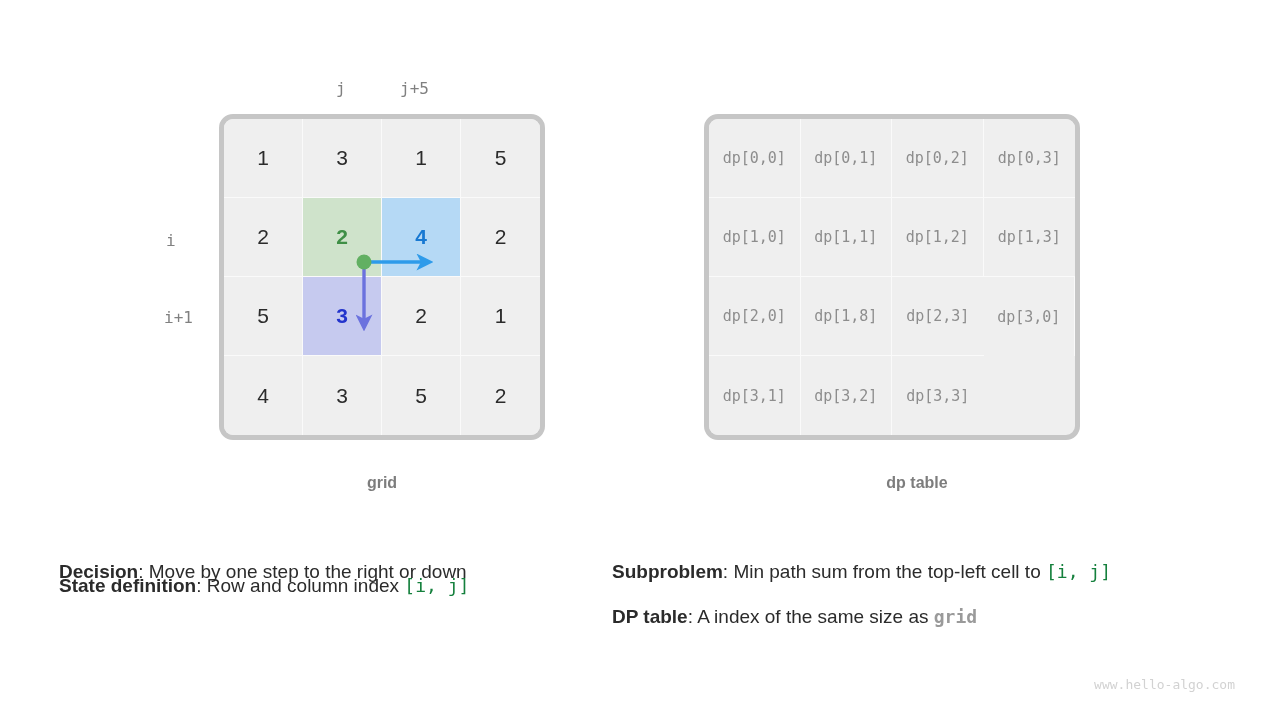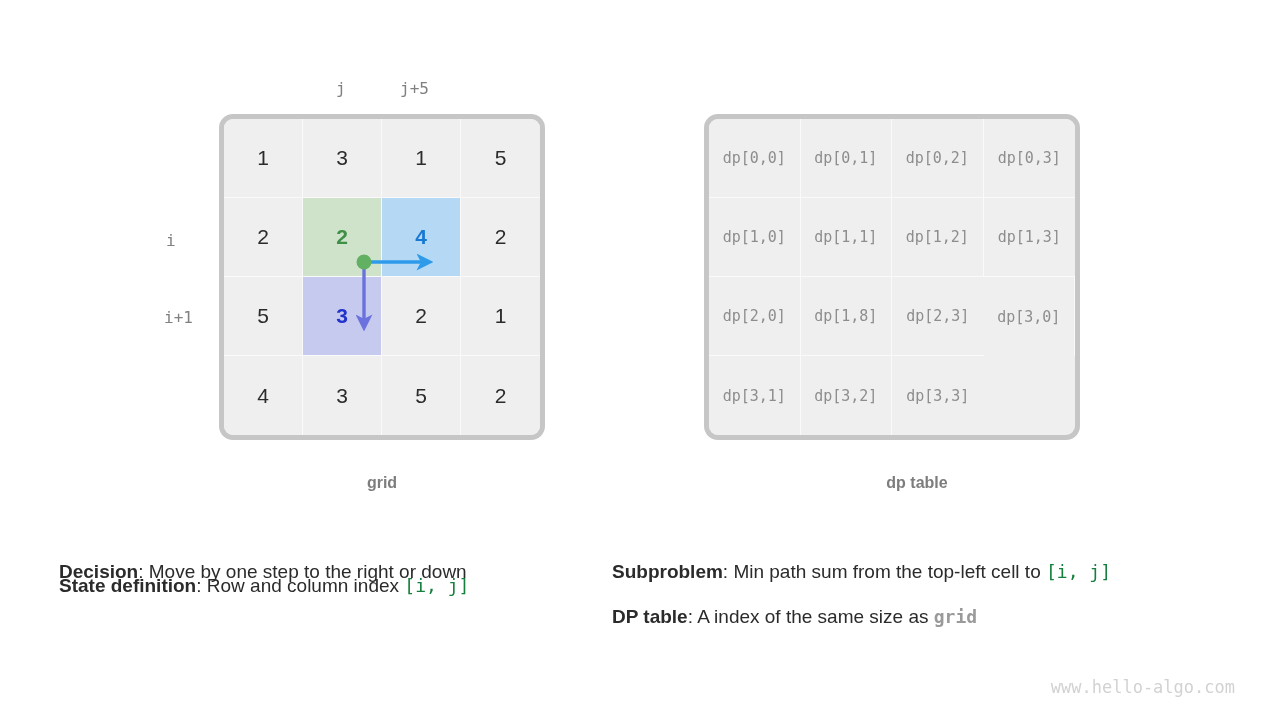--- a/index.html
+++ b/index.html
@@ -132,21 +132,21 @@
   #note-state     { left: 59px;  top: 576px; }
   #note-subproblem{ left: 612px; top: 562px; }
   #note-dptable   { left: 612px; top: 607px; }
 
   
   #watermark {
     position: absolute;
     right: 45px;
     top: 677px;
     font-family: "DejaVu Sans Mono", monospace;
-    font-size: 17px;
+    font-size: 13px;
     color: #d2d2d2;
     white-space: nowrap;
   }
 </style>
 </head>
 <body>
 
 <div class="axis-label" id="label-j">j</div>
 <div class="axis-label" id="label-j1">j+5</div>
 

